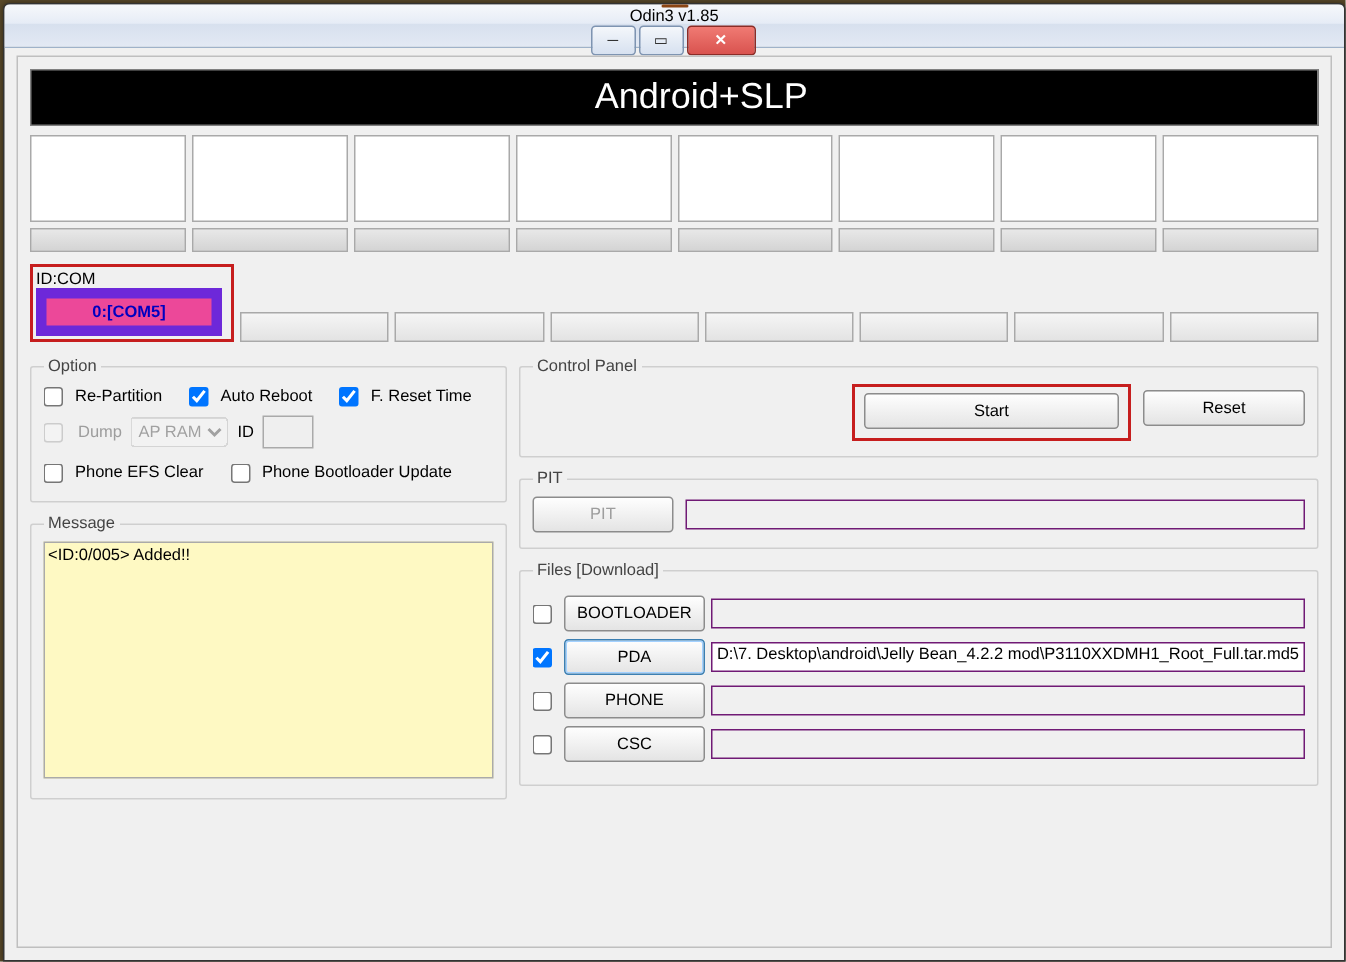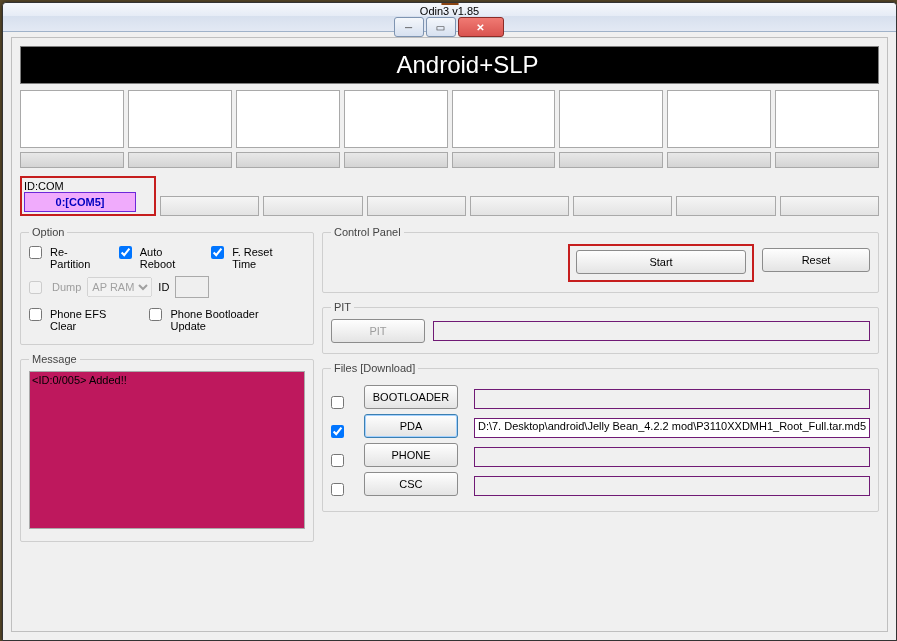--- a/index.html
+++ b/index.html
@@ -16,42 +16,42 @@
   .banner{height:36px;background:#000;color:#fff;display:flex;align-items:center;justify-content:center;font-size:24px;font-weight:400;border:1px solid #808080;padding-left:36px;}
   .slot-row{display:flex;gap:4px;margin-top:6px;}
   .slot-row .cell{flex:1;height:56px;border:1px solid #a9a9a9;background:#fff;}
   .prog-row{display:flex;gap:4px;margin-top:4px;}
   .prog-row .pcell{flex:1;height:14px;border:1px solid #a9a9a9;background:linear-gradient(#e8e8e8,#d4d4d4);}
   .idcom-wrap{margin-top:8px;}
   .highlight-red{border:2px solid #c61e1e;padding:2px;width:128px;}
   .idcom-label{font-size:11px;}
   .com-row{display:flex;gap:4px;margin-top:2px;}
   .com-cell{flex:1;height:18px;border:1px solid #a9a9a9;background:linear-gradient(#f5f5f5,#e3e3e3);}
-  .com-active{background:#f0abfc;border:1px solid #6d28d9;display:flex;align-items:center;justify-content:center;font-weight:bold;color:#0000c0;width:110px;height:18px;}
+  .com-active{background:#ec4899;border:7px solid #6d28d9;display:flex;align-items:center;justify-content:center;font-weight:bold;color:#0000c0;width:110px;height:18px;}
   .main-cols{display:flex;gap:8px;margin-top:10px;}
   .col-left{width:318px;}
   .col-right{flex:1;}
   fieldset{border:1px solid #cfcfcf;border-radius:2px;padding:6px 8px 10px 8px;margin:0 0 8px 0;}
   legend{font-size:11px;color:#444;padding:0 3px;}
   .chk-row{display:flex;align-items:flex-start;gap:4px;margin:2px 0;}
   .chk-row label{margin-right:14px;}
   input[type=checkbox]{margin:0 4px 0 0;vertical-align:middle;width:13px;height:13px;}
   .dump-row{display:flex;align-items:center;gap:6px;margin:6px 0;}
   select{font-size:11px;height:20px;}
   .small-id{width:28px;height:18px;border:1px solid #aaa;}
-  .msg-box{width:100%;height:158px;border:1px solid #aaa;background:#be185d;font-size:11px;padding:2px;box-sizing:border-box;resize:none;font-family:inherit;}
+  .msg-box{width:100%;height:158px;border:1px solid #aaa;background:#fef9c3;font-size:11px;padding:2px;box-sizing:border-box;resize:none;font-family:inherit;}
   .cp-row{display:flex;gap:8px;justify-content:flex-end;}
   .cp-row .highlight-red{padding:4px 6px 6px 6px;width:auto;}
   .btn{height:24px;border:1px solid #8c8c8c;border-radius:3px;background:linear-gradient(#fefefe,#e4e4e4);font-size:11px;cursor:pointer;}
   .btn.big{width:170px;}
   .btn.med{width:94px;}
   .btn.small{width:94px;}
   .btn[disabled]{color:#9d9d9d;}
   .btn.active{border-color:#3c7fb1;box-shadow:0 0 0 1px #a3d1ff inset;}
-  .file-row{display:flex;align-items:flex-end;gap:16px;margin:5px 0;}
+  .file-row{display:flex;align-items:center;gap:4px;margin:5px 0;}
   .file-path{flex:1;height:16px;border:1px solid #701a75;background:#fff;font-size:11px;padding:1px 3px;overflow:hidden;white-space:nowrap;}
   .file-path.dis{background:#f0f0f0;}
   .pit-row{display:flex;align-items:center;gap:8px;}
 </style>
 </head>
 <body>
 
 <div class="window">
   <div class="titlebar">
     <div class="app-icon"></div>

